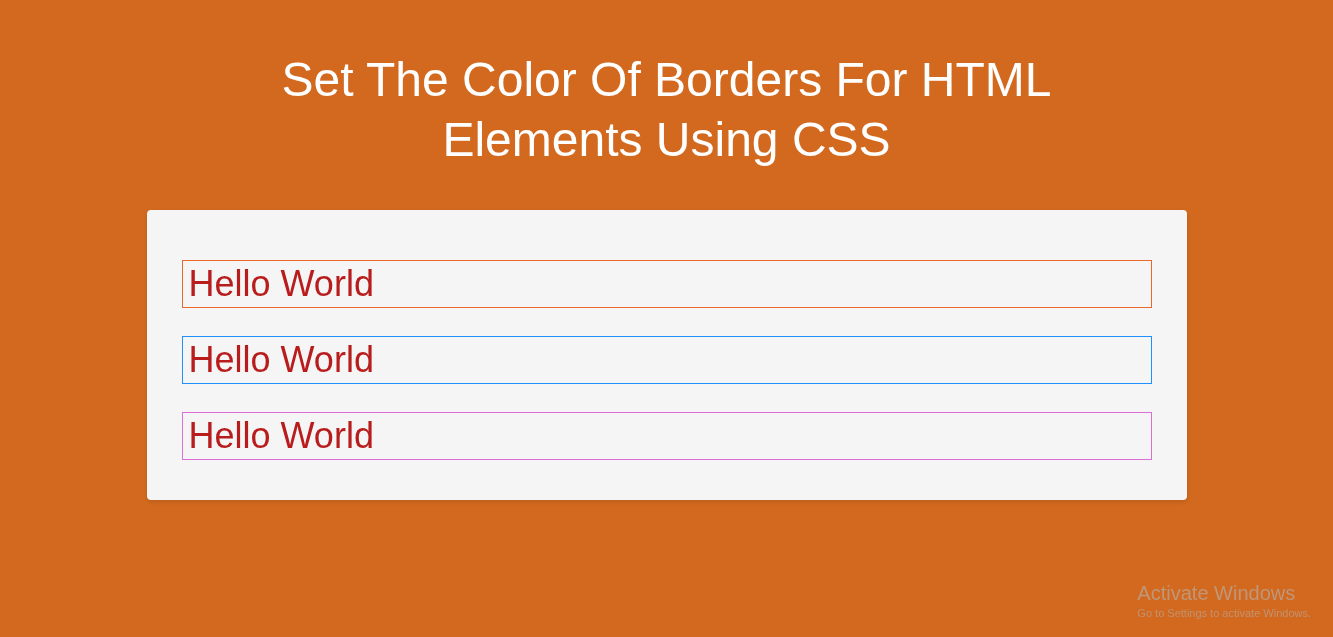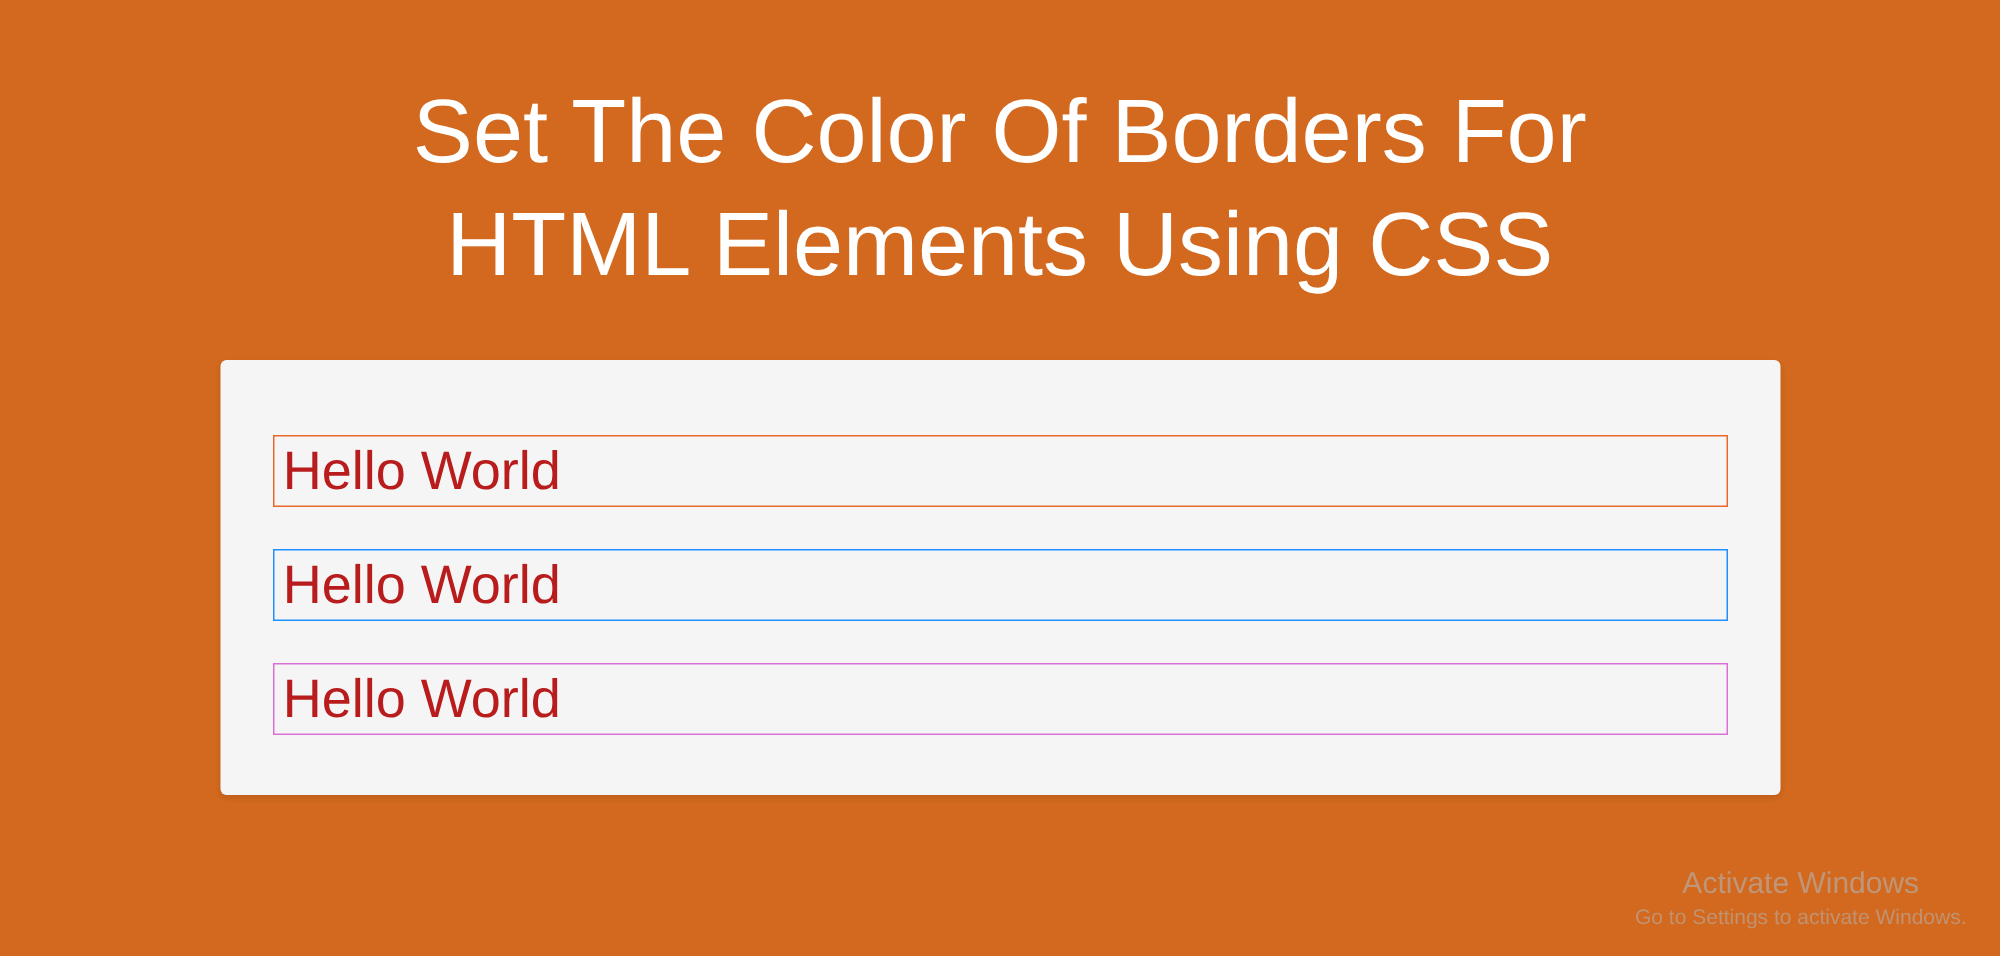--- a/index.html
+++ b/index.html
@@ -12,21 +12,21 @@
       background-color: #d2691e;
       font-family: Arial, Helvetica, sans-serif;
       width: 1333px;
       height: 637px;
       position: relative;
       overflow: hidden;
     }
     
     .page-title {
       color: #ffffff;
-      font-size: 60px;
+      font-size: 48px;
       font-weight: normal;
       text-align: center;
       padding-top: 50px;
       line-height: 1.25;
       max-width: 900px;
       margin: 0 auto;
     }
     
     .card {
       background-color: #f5f5f5;
@@ -59,33 +59,33 @@
     }
     
     .border-violet {
       border-color: #da70d6;
     }
     
     .watermark {
       position: absolute;
       bottom: 18px;
       right: 22px;
-      text-align: center;
+      text-align: left;
       color: rgba(200, 200, 200, 0.55);
       font-family: "Segoe UI", Arial, sans-serif;
     }
     
     .watermark-title {
       font-size: 20px;
       font-weight: 300;
       color: rgba(180, 180, 180, 0.6);
     }
     
     .watermark-sub {
-      font-size: 14px;
+      font-size: 11px;
       color: rgba(180, 180, 180, 0.55);
       margin-top: 2px;
     }
   </style>
 </head>
 <body>
 
 <h1 class="page-title">Set The Color Of Borders For HTML Elements Using CSS</h1>
 
 <div class="card">

